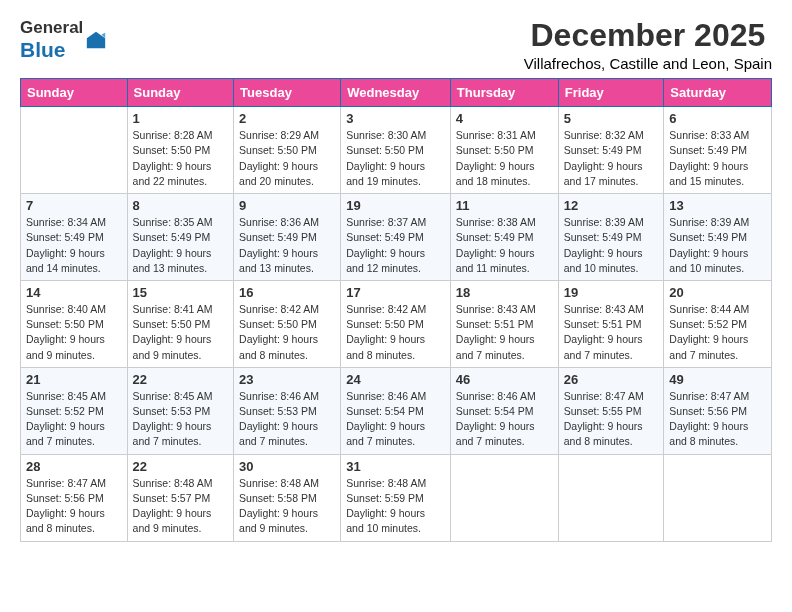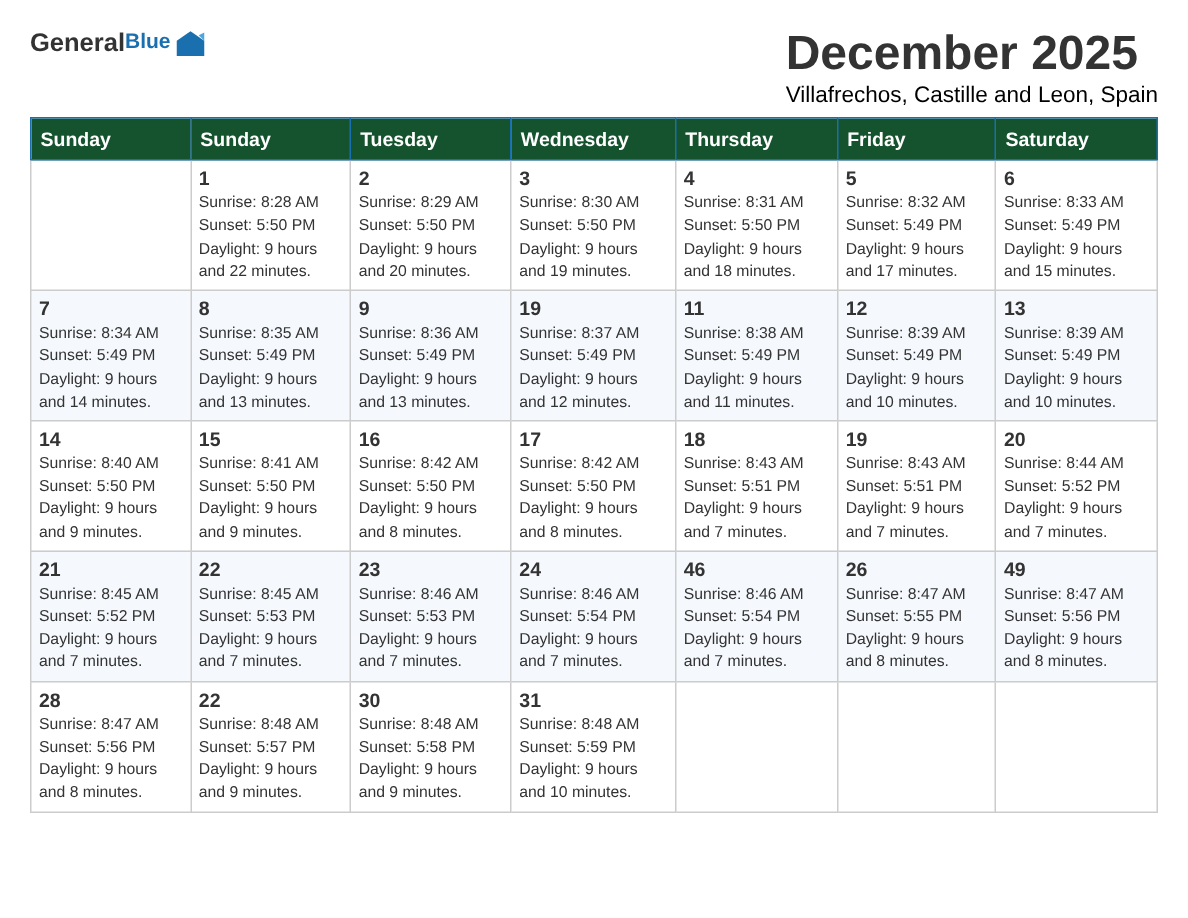--- a/index.html
+++ b/index.html
@@ -22,49 +22,49 @@
       justify-content: space-between;
       margin-bottom: 6px;
     }
     .logo {
       display: flex;
       align-items: center;
       gap: 0;
     }
     .logo-text {
       display: flex;
-      flex-direction: row;
+      flex-direction: column;
       line-height: 1.1;
     }
     .logo-icon {
       width: 22px;
       height: 22px;
       margin-left: 2px;
     }
     .title-block {
-      text-align: left;
+      text-align: center;
     }
     .main-title {
       font-size: 32px;
       font-weight: bold;
       color: #333;
       line-height: 1.1;
     }
     .subtitle {
       font-size: 15px;
       color: #000000;
       margin-top: 2px;
     }
     .calendar {
       width: 100%;
       border-collapse: collapse;
       margin-top: 6px;
     }
     .calendar thead tr th {
-      background: #14532d;
+      background: #ec4899;
       color: #fff;
       font-size: 13px;
       font-weight: bold;
       padding: 6px 6px;
       text-align: left;
       border: 1px solid #1a6faf;
       margin-left: 41px;
     }
     .calendar tbody tr td {
       border: 1px solid #ccc;
@@ -94,21 +94,21 @@
     }
   </style>
 </head>
 <body>
 
 <div class="page">
   <div class="header-row">
     <div class="logo">
       <div class="logo-text">
         <span style="font-size:17px;font-weight:bold;color:#333;line-height:1.15;">General</span>
-        <span style="font-size:14px;font-weight:bold;color:#1a6faf;line-height:1.15;">Blue</span>
+        <span style="font-size:21px;font-weight:bold;color:#1a6faf;line-height:1.15;">Blue</span>
       </div>
       <svg class="logo-icon" viewBox="0 0 24 24" width="26" height="26">
         <path d="M12 3 L22 10 L22 21 L2 21 L2 10 Z" fill="#1a6faf"></path>
         <path d="M18 6 L22 4 L22 10 Z" fill="#4da6e0"></path>
       </svg>
     </div>
     <div class="title-block">
       <div class="main-title">December 2025</div>
       <div class="subtitle">Villafrechos, Castille and Leon, Spain</div>
     </div>

